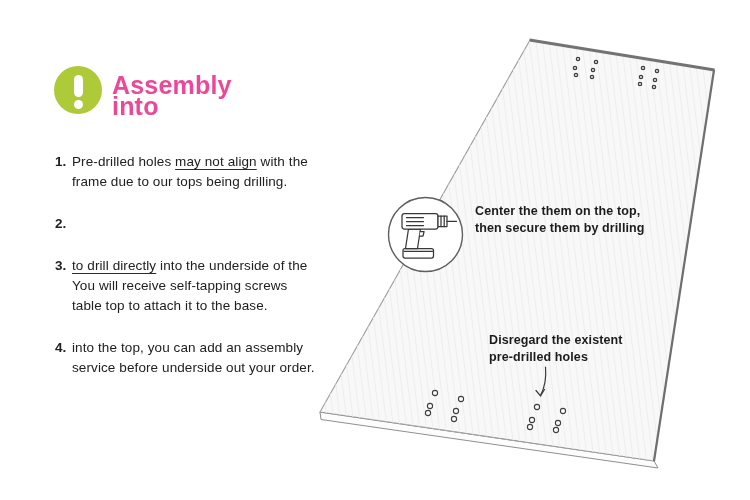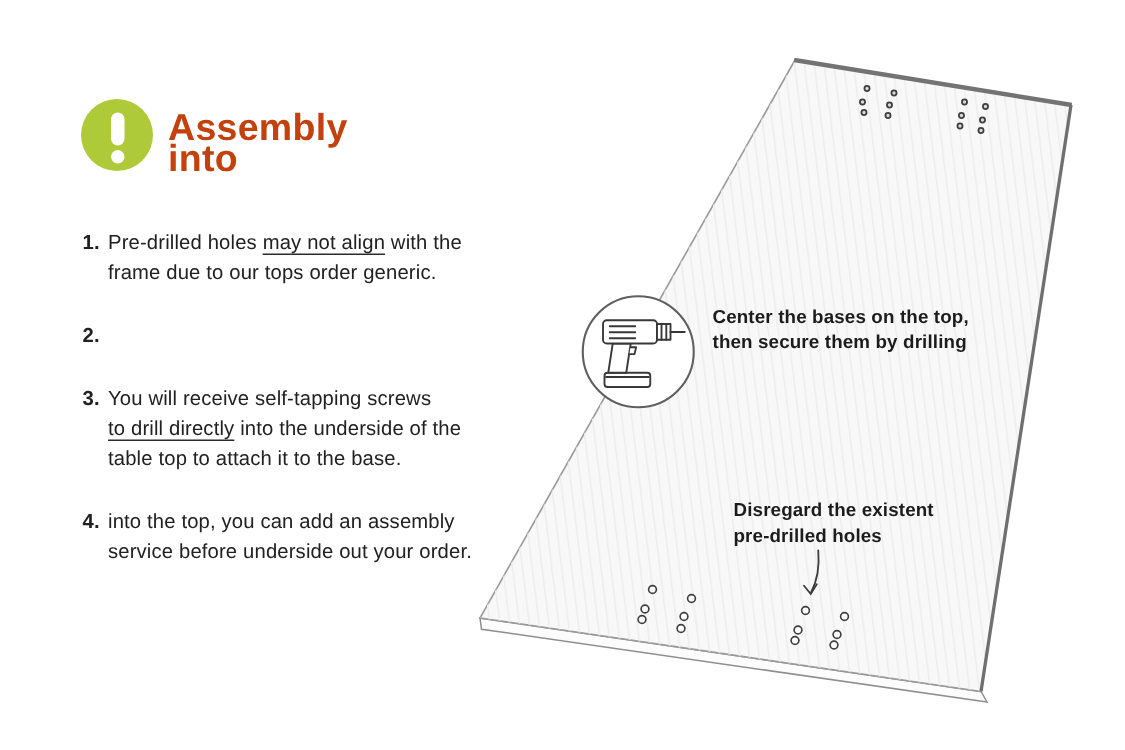--- a/index.html
+++ b/index.html
@@ -13,21 +13,21 @@
     background:#aeca39;
   }
   .excl-bar{
     position:absolute;left:19.5px;top:9px;width:9px;height:22px;border-radius:4.5px;background:#ffffff;
   }
   .excl-dot{
     position:absolute;left:19.5px;top:34px;width:9px;height:9px;border-radius:50%;background:#ffffff;
   }
   .title{
     position:absolute;left:112px;top:75px;margin:0;
-    font-size:25px;line-height:21px;font-weight:700;letter-spacing:.2px;color:#c2410c;
+    font-size:25px;line-height:21px;font-weight:700;letter-spacing:.2px;color:#ec4899;
   }
   .title span{display:block;}
   
   .notes{
     position:absolute;left:55px;top:152px;width:260px;
     font-size:13.5px;line-height:20px;letter-spacing:.1px;
   }
   .note-item{display:flex;margin-bottom:22px;}
   .note-number{flex:none;width:15px;margin-right:2px;font-weight:700;}
   .note-line{white-space:nowrap;}
@@ -55,31 +55,31 @@
   <h1 class="title">
     <span>Assembly</span>
     <span>into</span>
   </h1>
 
   <div class="notes" id="notes-list">
       <div class="note-item">
         <span class="note-number">1.</span>
         <div class="note-body">
           <div class="note-line"><span>Pre-drilled holes </span><span class="u">may not align</span><span> with the</span></div>
-          <div class="note-line"><span>frame due to our tops order generic.</span></div>
+          <div class="note-line"><span>frame due to our tops being drilling.</span></div>
         </div>
       </div>
       <div class="note-item">
         <span class="note-number">2.</span>
       </div>
       <div class="note-item">
         <span class="note-number">3.</span>
         <div class="note-body">
+          <div class="note-line"><span class="u">to drill directly</span><span> into the underside of the</span></div>
           <div class="note-line"><span>You will receive self-tapping screws</span></div>
-          <div class="note-line"><span class="u">to drill directly</span><span> into the underside of the</span></div>
           <div class="note-line"><span>table top to attach it to the base.</span></div>
         </div>
       </div>
       <div class="note-item">
         <span class="note-number">4.</span>
         <div class="note-body">
           <div class="note-line"><span>into the top, you can add an assembly</span></div>
           <div class="note-line"><span>service before underside out your order.</span></div>
         </div>
       </div>
@@ -144,21 +144,21 @@
         <rect x="402" y="213.5" width="36" height="15.5" rx="2.5"></rect>
         <path d="M406.5,217.5 h17 M406.5,221.5 h17 M406.5,225.5 h17" fill="none"></path>
         <rect x="438" y="216" width="9" height="10.5"></rect>
         <path d="M441,216 v10.5 M444.2,216 v10.5" fill="none"></path>
         <path d="M447,221.3 h9.5" fill="none"></path>
       </g>
     </g>
   </svg>
 
   <div class="callout callout-drill">
-    <div>Center the bases on the top,</div>
+    <div>Center the them on the top,</div>
     <div>then secure them by drilling</div>
   </div>
   <div class="callout callout-holes">
     <div>Disregard the existent</div>
     <div>pre-drilled holes</div>
   </div>
 
 </div>
 
 </body></html>

